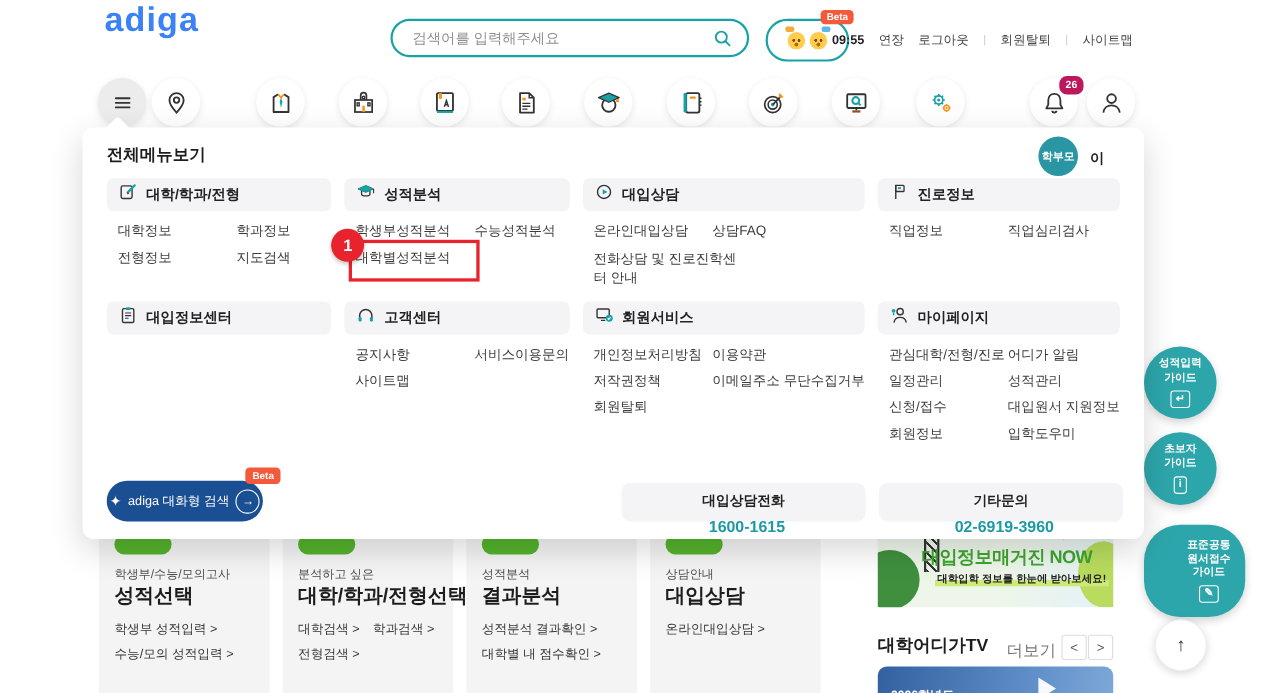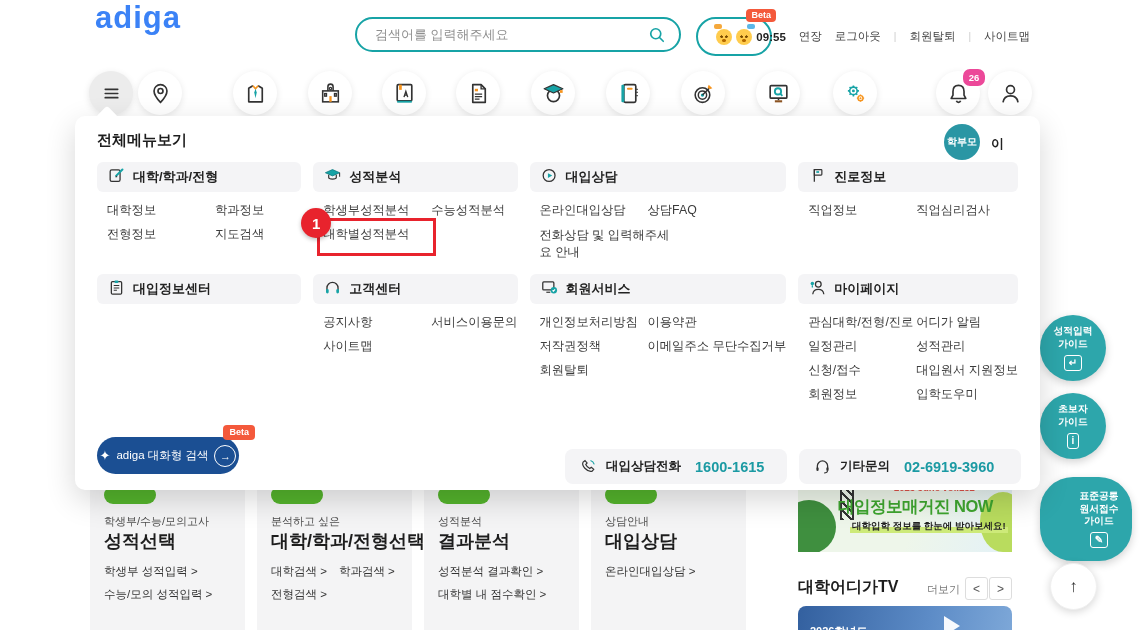--- a/index.html
+++ b/index.html
@@ -26,21 +26,21 @@
            padding:2px 5px;border-radius:4px;line-height:1;}
   .hlinks{position:absolute;right:118px;top:29px;display:flex;align-items:center;gap:13px;font-size:11.5px;color:#444;}
   .hlinks .time{font-weight:bold;color:#222;}
   .hlinks a{color:#444;text-decoration:none;cursor:pointer;}
   .hdiv{color:#ccc;font-size:10px;}
   
   .ncir{position:absolute;top:71px;width:44px;height:44px;border-radius:50%;background:#fff;
         box-shadow:0 2px 7px rgba(0,0,0,.10);display:flex;align-items:center;justify-content:center;cursor:pointer;}
   .ncir.active{background:#ececec;}
   .ncir svg{width:25px;height:25px;}
-  .nbadge{position:absolute;top:-4px;right:-7px;min-width:14px;height:13px;background:#ec4899;color:#fff;
+  .nbadge{position:absolute;top:-4px;right:-7px;min-width:14px;height:13px;background:#be185d;color:#fff;
           font-size:9.5px;font-weight:bold;border-radius:9px;padding:2px 4px;line-height:13px;text-align:center;border:2px solid #fff;}
   
   .card{position:absolute;top:474px;width:155px;height:200px;background:#f4f4f5;border-radius:8px;padding:0;box-sizing:border-box;}
   .card::before{content:"";position:absolute;bottom:10px;right:20px;width:20px;height:20px;border-radius:50%;background:#101010;}
   .card::after{content:"";position:absolute;bottom:-16px;right:10px;width:40px;height:26px;border-radius:14px 14px 0 0;background:#101010;}
   .stepbadge{position:absolute;left:14px;top:12px;width:52px;height:18px;border-radius:10px;background:#54b32c;}
   .csub{position:absolute;left:14px;top:40px;font-size:11px;color:#4c4c4c;white-space:nowrap;}
   .ctit{position:absolute;left:14px;top:55px;font-size:18px;font-weight:800;color:#1d1d1d;white-space:nowrap;}
   .clinks{position:absolute;left:14px;top:90px;right:2px;display:flex;flex-wrap:wrap;column-gap:12px;row-gap:8px;}
   .clink{font-size:11.5px;color:#333;white-space:nowrap;cursor:pointer;}
@@ -49,21 +49,21 @@
   .mgreen{position:absolute;left:-16px;top:26px;width:54px;height:54px;border-radius:50%;background:#3f8f3f;}
   .mlime{position:absolute;right:-14px;top:18px;width:46px;height:60px;border-radius:50% 50% 0 50%;background:#b9dc5e;}
   .mtruss{position:absolute;left:42px;top:2px;width:10px;height:44px;background:
           repeating-linear-gradient(45deg,#333 0 2px,transparent 2px 6px);border-left:2px solid #333;border-right:2px solid #333;}
   .mvol{position:absolute;left:96px;top:8px;font-size:9.5px;font-weight:bold;color:#df5148;white-space:nowrap;}
   .mtit{position:absolute;left:40px;top:22px;font-size:16.5px;font-weight:800;color:#3ea52f;white-space:nowrap;letter-spacing:-0.5px;}
   .msub{position:absolute;left:52px;top:46px;font-size:9.5px;font-weight:bold;color:#222;white-space:nowrap;
         background:linear-gradient(transparent 55%,#cdea79 55%);padding:0 2px;}
   .tvrow{position:absolute;left:798px;top:577px;width:214px;height:22px;}
   .tvtitle{position:absolute;left:0;top:0;font-size:16px;font-weight:800;color:#1d1d1d;}
-  .tvmore{position:absolute;right:52px;top:5px;font-size:11px;color:#777;cursor:pointer;}
+  .tvmore{position:absolute;right:52px;top:5px;font-size:15px;color:#777;cursor:pointer;}
   .pager{position:absolute;top:0;width:21px;height:21px;border:1px solid #ddd;border-radius:3px;background:#fff;
          font-size:12px;color:#555;display:flex;align-items:center;justify-content:center;cursor:pointer;}
   .pager.prev{right:24px;}
   .pager.next{right:0;}
   .thumb{position:absolute;left:798px;top:606px;width:214px;height:60px;border-radius:8px 8px 0 0;
          background:linear-gradient(100deg,#33609f,#5d8cc7 60%,#7fa9d9);cursor:pointer;}
   .thumbtxt{position:absolute;left:12px;top:18px;color:#fff;font-size:11px;font-weight:bold;}
   .playtri{position:absolute;right:52px;top:10px;width:0;height:0;border-left:16px solid rgba(255,255,255,.95);
            border-top:10px solid transparent;border-bottom:10px solid transparent;}
   
@@ -88,22 +88,22 @@
            font-size:15px;font-weight:bold;display:flex;align-items:center;justify-content:center;z-index:5;
            box-shadow:0 2px 4px rgba(0,0,0,.25);}
   .pfoot{position:absolute;left:0;top:319px;width:100%;height:40px;}
   .aibtn{position:absolute;left:22px;top:2px;width:142px;height:37px;background:#1b4f93;border-radius:19px;color:#fff;
          display:flex;align-items:center;justify-content:center;gap:6px;cursor:pointer;}
   .ailabel{font-size:11.5px;font-weight:normal;white-space:nowrap;}
   .aispark{font-size:13px;line-height:1;}
   .aiarrow{width:20px;height:20px;border:1.5px solid #fff;border-radius:50%;font-size:11px;line-height:20px;text-align:center;}
   .aibeta{position:absolute;top:-12px;right:-16px;background:#f4593b;color:#fff;font-size:9px;font-weight:bold;
           padding:2px 6px;border-radius:4px;line-height:1.2;}
-  .phonepill{position:absolute;top:14px;width:222px;height:35px;background:#f4f4f6;border-radius:8px;
-             display:flex;align-items:center;padding:0 14px;box-sizing:border-box;gap:8px;}
+  .phonepill{position:absolute;top:4px;width:222px;height:35px;background:#f4f4f6;border-radius:8px;
+             display:flex;align-items:center;padding:0 14px;box-sizing:border-box;gap:8px;flex-direction:column;}
   .phonepill svg{width:19px;height:19px;}
   .plabel{font-size:12.5px;font-weight:bold;color:#222;white-space:nowrap;}
   .pnumber{font-size:14.5px;font-weight:800;color:#1b9aa3;white-space:nowrap;margin-left:6px;cursor:pointer;}
   .pp1{left:490px;} .pp2{left:724px;}
   
   .guide{position:absolute;left:1040px;width:66px;background:#2da6ab;border-radius:50%;color:#fff;cursor:pointer;
          display:flex;flex-direction:column;align-items:center;justify-content:center;box-shadow:0 3px 8px rgba(0,0,0,.18);}
   .guide .gl{font-size:9.8px;font-weight:bold;line-height:1.28;text-align:center;white-space:pre-line;}
   .guide .gi{margin-top:4px;border:1.5px solid #fff;border-radius:3px;font-size:10px;line-height:1;padding:2px 4px;font-weight:bold;}
   .topbtn{position:absolute;left:1050px;top:563px;width:45px;height:45px;border-radius:50%;background:#fff;
@@ -365,21 +365,21 @@
     <div class="shead">
       <span class="sicn"><svg viewBox="0 0 24 24">
                 <circle cx="11.5" cy="12" r="7.5" stroke="#333" stroke-width="1.6" fill="none"></circle>
                 <path d="M10 9l5.5 3-5.5 3z" fill="#17a3a6"></path>
               </svg></span>
       <span class="stit">대입상담</span>
     </div>
     <div class="sitems">
             <span class="mi">온라인대입상담</span>
             <span class="mi">상담FAQ</span>
-            <span class="mi wide">전화상담 및 입력해주세요 안내</span>
+            <span class="mi wide">전화상담 및 진로진학센터 안내</span>
           </div>
   </div>
 
   <div class="sec">
     <div class="shead">
       <span class="sicn"><svg viewBox="0 0 24 24">
                 <path d="M8 4v16" stroke="#333" stroke-width="1.6"></path>
                 <path d="M8 4.5h8.5a1 1 0 011 1v5a1 1 0 01-1 1H8z" stroke="#333" stroke-width="1.5" fill="none"></path>
                 <rect x="10.5" y="6.5" width="3.5" height="2.2" fill="#17a3a6"></rect>
               </svg></span>

